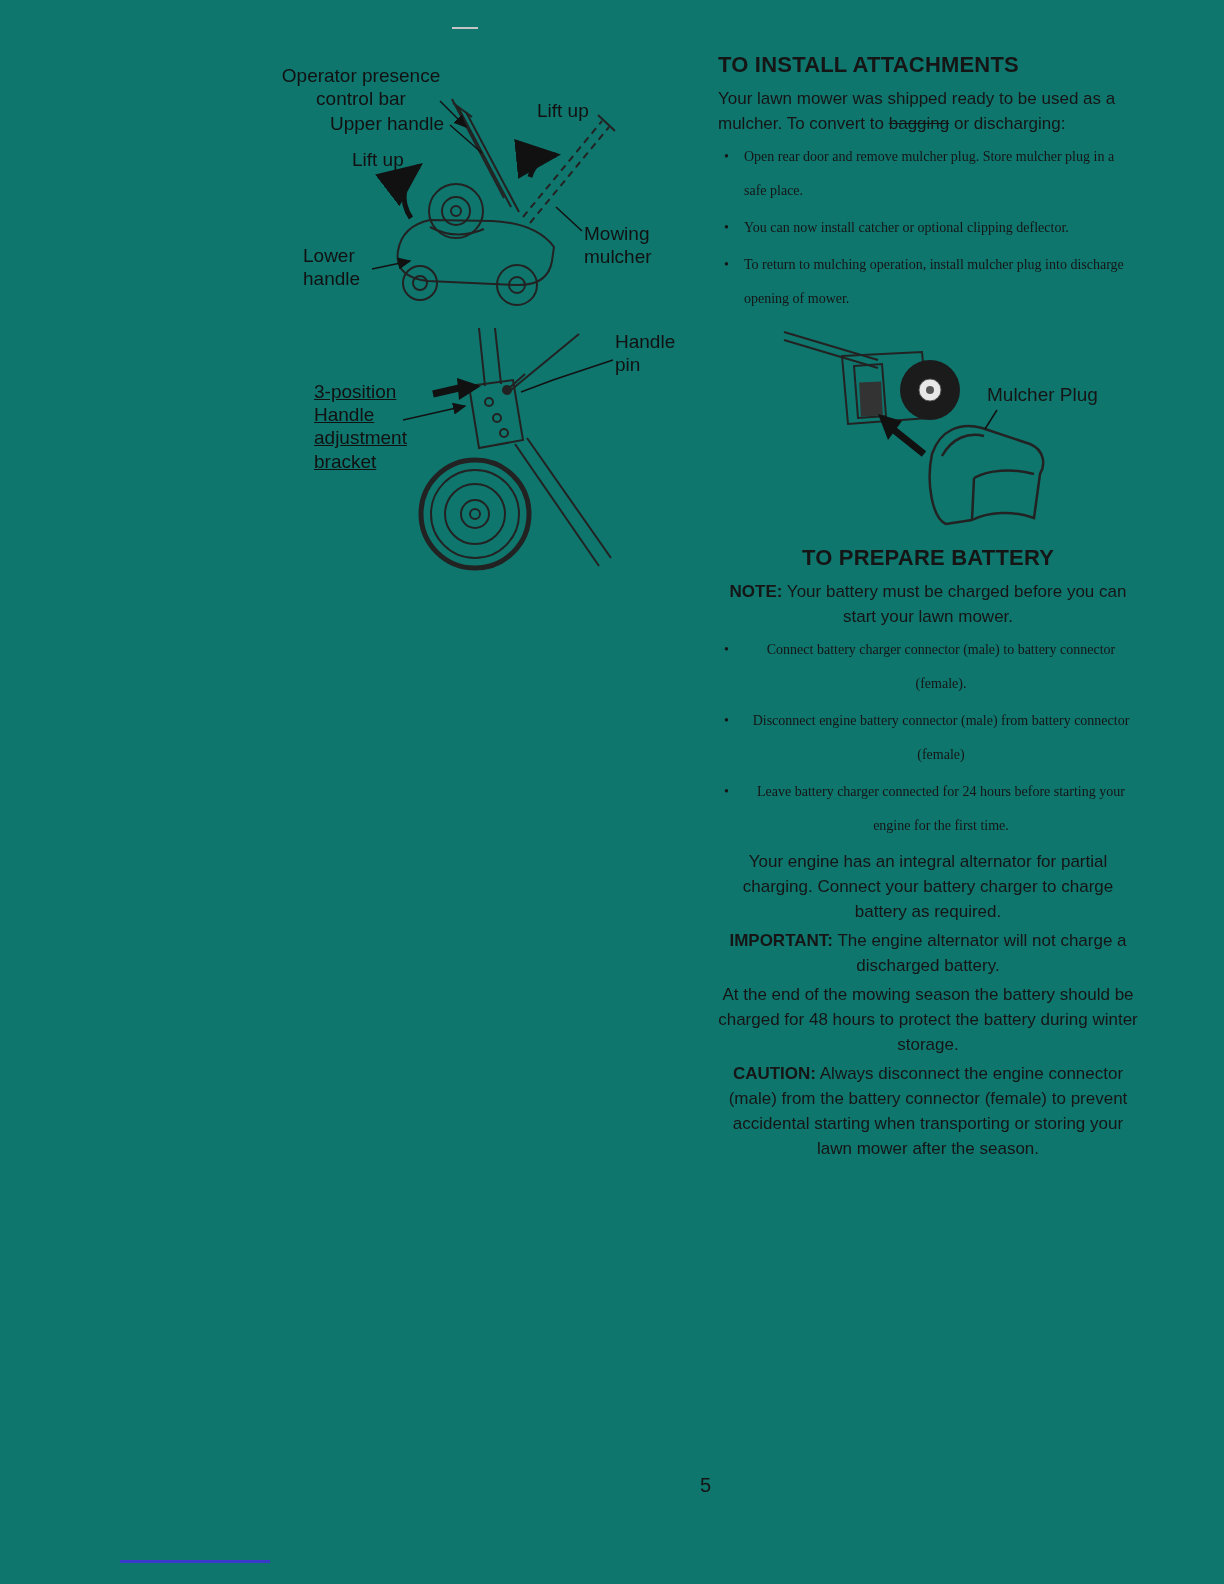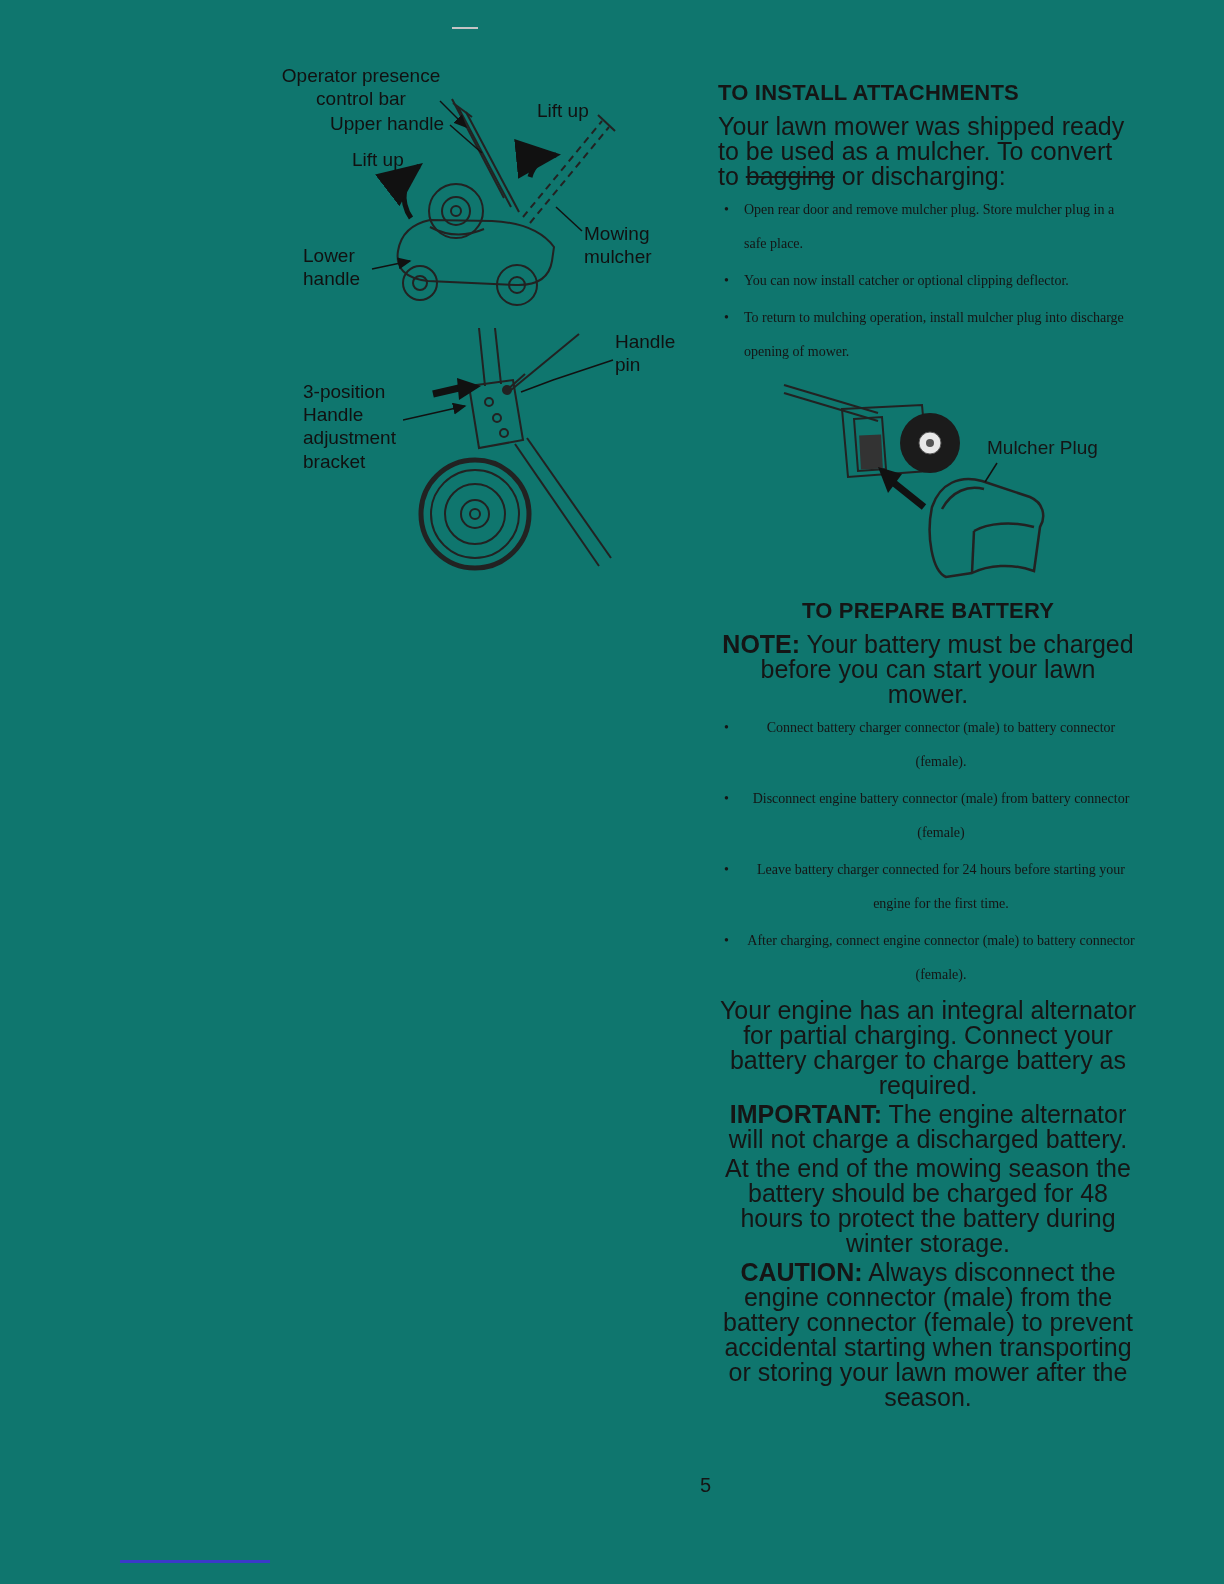--- a/index.html
+++ b/index.html
@@ -6,23 +6,23 @@
   .page {
     position:relative; width:1224px; height:1584px; background:#0f766e;
     font-family:"Liberation Sans", sans-serif; color:#151515; overflow:hidden;
   }
   .fig { position:absolute; }
   .fig-label {
     position:absolute; font-size:19px; line-height:1.22;
     white-space:pre-line; color:#111;
   }
   .fig-label.center { text-align:center; }
-  .right-col { position:absolute; left:718px; top:80px; width:420px; }
+  .right-col { position:absolute; left:718px; top:52px; width:420px; }
   .sec-heading { font-size:22px; font-weight:700; letter-spacing:.2px; margin:0 0 8px 0; }
-  .body-text { font-size:25px; line-height:25px; margin:0 0 4px 0; }
+  .body-text { font-size:17px; line-height:25px; margin:0 0 4px 0; }
   .lead { font-weight:700; }
   .struck { text-decoration:line-through; }
   ul.bullets { list-style:none; margin:2px 0 6px 0; padding:0; }
   ul.bullets li {
     position:relative; padding-left:26px; margin:0 0 3px 0;
     font-size:14px; line-height:34px;font-family:Liberation Serif, serif;
   }
   ul.bullets li::before { content:"\2022"; position:absolute; left:6px; top:0; }
   .mulcher-wrap { position:relative; width:330px; height:205px; margin:10px 0 14px 64px; }
   .mulcher-label { position:absolute; left:205px; top:58px; font-size:19px; white-space:nowrap; }
@@ -111,21 +111,21 @@
     <path d="M30,66 L56,60" stroke="#111" stroke-width="7" fill="none"></path>
     <polygon points="54,50 78,58 56,72" fill="#111"></polygon>
     <g stroke="#111" stroke-width="1.5" fill="none">
       <path d="M210,32 L150,52 L118,64"></path>
       <path d="M0,92 L62,78" marker-end="url(#ah2)"></path>
     </g>
   </svg>
 
   <div class="fig-label" style="left:615px; top:330px;">Handle
 pin</div>
-  <div class="fig-label" style="left:303px; top:380px;">3-position
+  <div class="fig-label" style="left:314px; top:380px;text-decoration:underline;">3-position
 Handle
 adjustment
 bracket</div>
 
   <div class="right-col">
 
     <h2 class="sec-heading">TO INSTALL ATTACHMENTS</h2>
 
     <p class="body-text"><span>Your lawn mower was shipped ready to be used as a mulcher. To convert to </span><span class="struck">bagging</span><span> or discharging:</span></p>
 
@@ -162,21 +162,20 @@
 
     <div class="battery-block">
       <h2 class="sec-heading">TO PREPARE BATTERY</h2>
 
       <p class="body-text"><span class="lead">NOTE:</span><span> Your battery must be charged before you can start your lawn mower.</span></p>
 
       <ul class="bullets">
         <li><span>Connect battery charger connector (male) to battery connector (female).</span></li>
         <li><span>Disconnect engine battery connector (male) from battery connector (female)</span></li>
         <li><span>Leave battery charger connected for 24 hours before starting your engine for the first time.</span></li>
-        <li><span>After charging, connect engine connector (male) to battery connector (female).</span></li>
       </ul>
 
       <p class="body-text">Your engine has an integral alternator for partial charging. Connect your battery charger to charge battery as required.</p>
 
       <p class="body-text"><span class="lead">IMPORTANT:</span><span> The engine alternator will not charge a discharged battery.</span></p>
 
       <p class="body-text">At the end of the mowing season the battery should be charged for 48 hours to protect the battery during winter storage.</p>
 
       <p class="body-text"><span class="lead">CAUTION:</span><span> Always disconnect the engine connector (male) from the battery connector (female) to prevent accidental starting when transporting or storing your lawn mower after the season.</span></p>
     </div>

